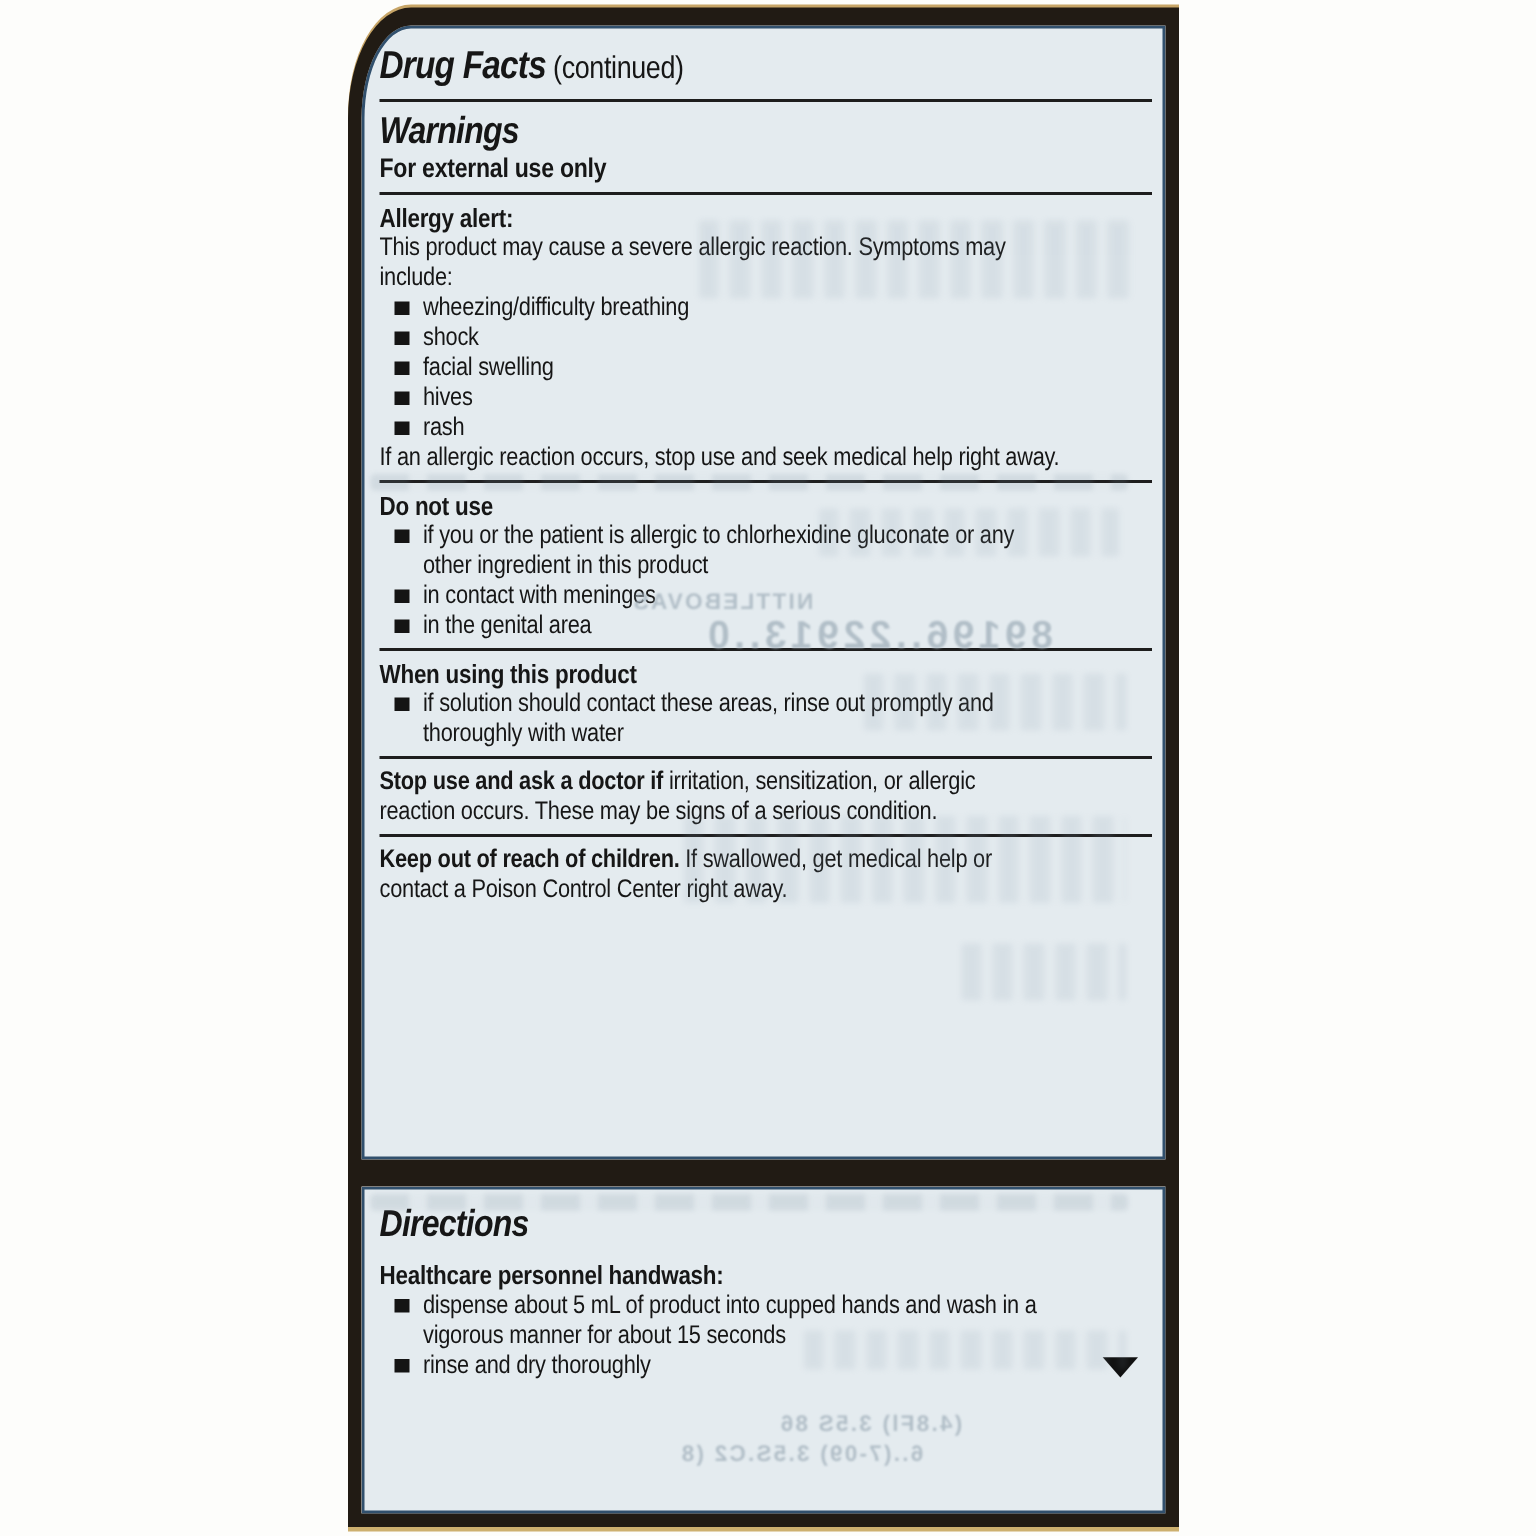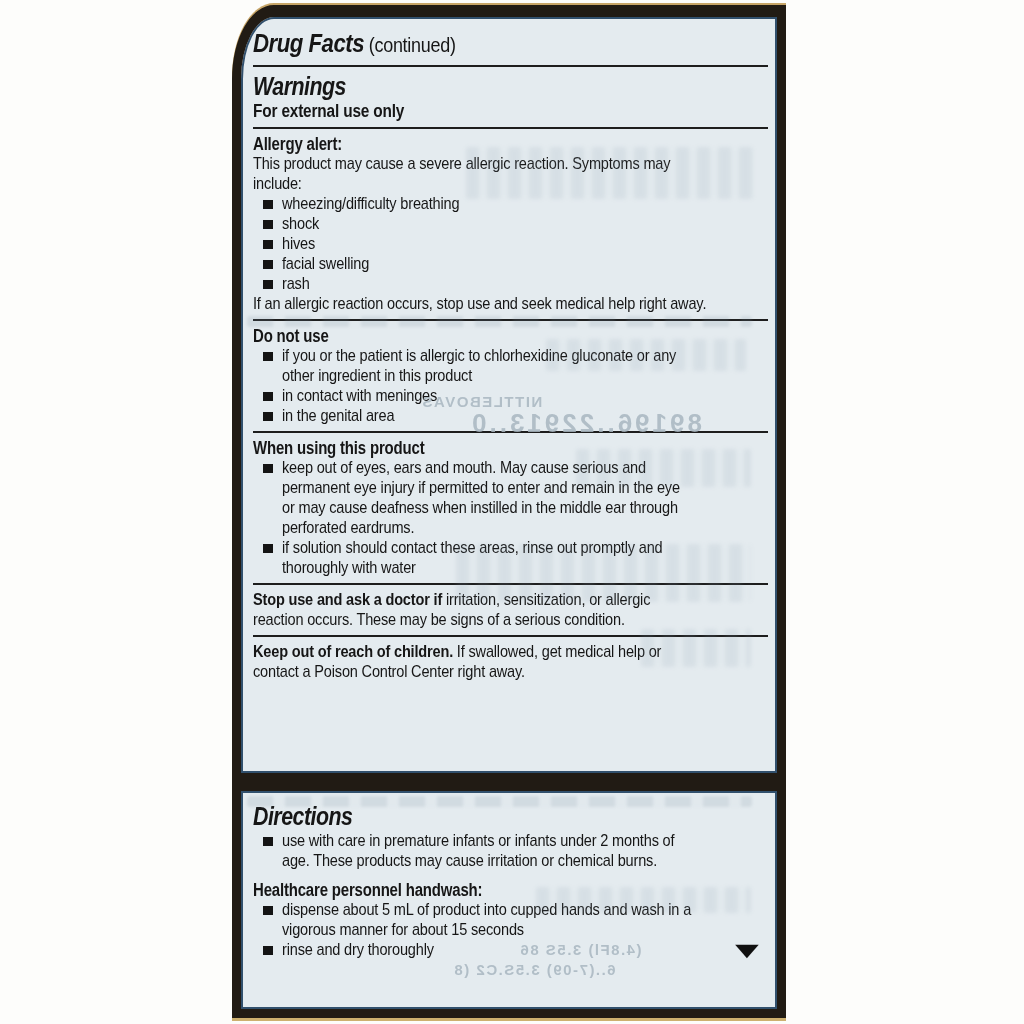--- a/index.html
+++ b/index.html
@@ -98,27 +98,27 @@
           </div>
         <div class="bullet">
             <span class="sq"></span>
             <span class="btxt body">
               <span class="cx">shock</span>
             </span>
           </div>
         <div class="bullet">
             <span class="sq"></span>
             <span class="btxt body">
+              <span class="cx">facial swelling</span>
+            </span>
+          </div>
+        <div class="bullet">
+            <span class="sq"></span>
+            <span class="btxt body">
               <span class="cx">hives</span>
-            </span>
-          </div>
-        <div class="bullet">
-            <span class="sq"></span>
-            <span class="btxt body">
-              <span class="cx">facial swelling</span>
             </span>
           </div>
         <div class="bullet">
             <span class="sq"></span>
             <span class="btxt body">
               <span class="cx">rash</span>
             </span>
           </div>
       </div>
       <p class="body cx">If an allergic reaction occurs, stop use and seek medical help right away.</p>
@@ -145,29 +145,20 @@
             <span class="btxt body">
               <span class="cx">in the genital area</span>
             </span>
           </div>
       </div>
 
       <hr class="rule">
 
       <h3 class="h-sec cx">When using this product</h3>
       <div class="bullets">
-        <div class="bullet">
-            <span class="sq"></span>
-            <span class="btxt body">
-              <span class="cx">keep out of eyes, ears and mouth. May cause serious and
-permanent eye injury if permitted to enter and remain in the eye
-or may cause deafness when instilled in the middle ear through
-perforated eardrums.</span>
-            </span>
-          </div>
         <div class="bullet">
             <span class="sq"></span>
             <span class="btxt body">
               <span class="cx">if solution should contact these areas, rinse out promptly and
 thoroughly with water</span>
             </span>
           </div>
       </div>
 
       <hr class="rule">
@@ -189,29 +180,20 @@
       <div class="smudge" style="top:527px;left:215px;width:295px;height:58px;"></div>
       <div class="smudge" style="top:612px;left:400px;width:110px;height:38px;"></div>
     </div>
   </div>
 
   <div class="panel panel2">
     <div class="inner">
 
       <h2 class="t-sec cx">Directions</h2>
 
-      <div class="bullets">
-        <div class="bullet">
-            <span class="sq"></span>
-            <span class="btxt body">
-              <span class="cx">use with care in premature infants or infants under 2 months of
-age. These products may cause irritation or chemical burns.</span>
-            </span>
-          </div>
-      </div>
 
       <h3 class="h-sec cx" style="margin-top:9px;">Healthcare personnel handwash:</h3>
       <div class="bullets">
         <div class="bullet">
             <span class="sq"></span>
             <span class="btxt body">
               <span class="cx">dispense about 5 mL of product into cupped hands and wash in a
 vigorous manner for about 15 seconds</span>
             </span>
           </div>

